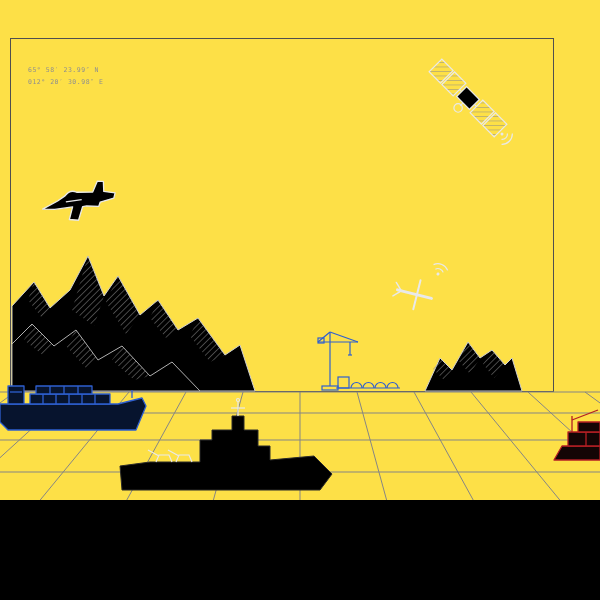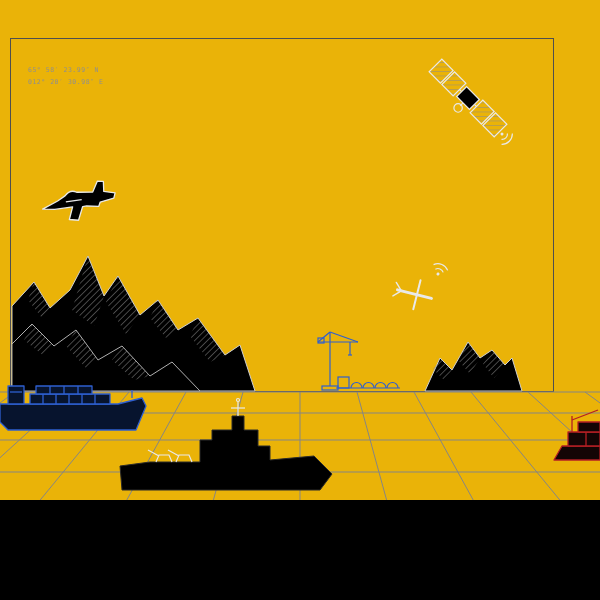--- a/index.html
+++ b/index.html
@@ -1,16 +1,16 @@
 <!DOCTYPE html>
 <html><head>
 <meta charset="utf-8">
 <style>
   html,body{margin:0;padding:0;background:#000;}
-  .stage{position:relative;width:600px;height:500px;background:#eab308;overflow:hidden;
+  .stage{position:relative;width:600px;height:500px;background:#fde047;overflow:hidden;
          font-family:"DejaVu Sans","Liberation Sans",sans-serif;text-align:center;}
   .stage svg{position:absolute;inset:0;display:block;}
   text.coords{font-family:"DejaVu Sans Mono","Liberation Mono",monospace;
               font-size:6.5px;letter-spacing:.08em;}
 </style>
 </head>
 <body>
 
 <div class="stage">
 <svg width="600" height="600" viewBox="0 0 600 600">

